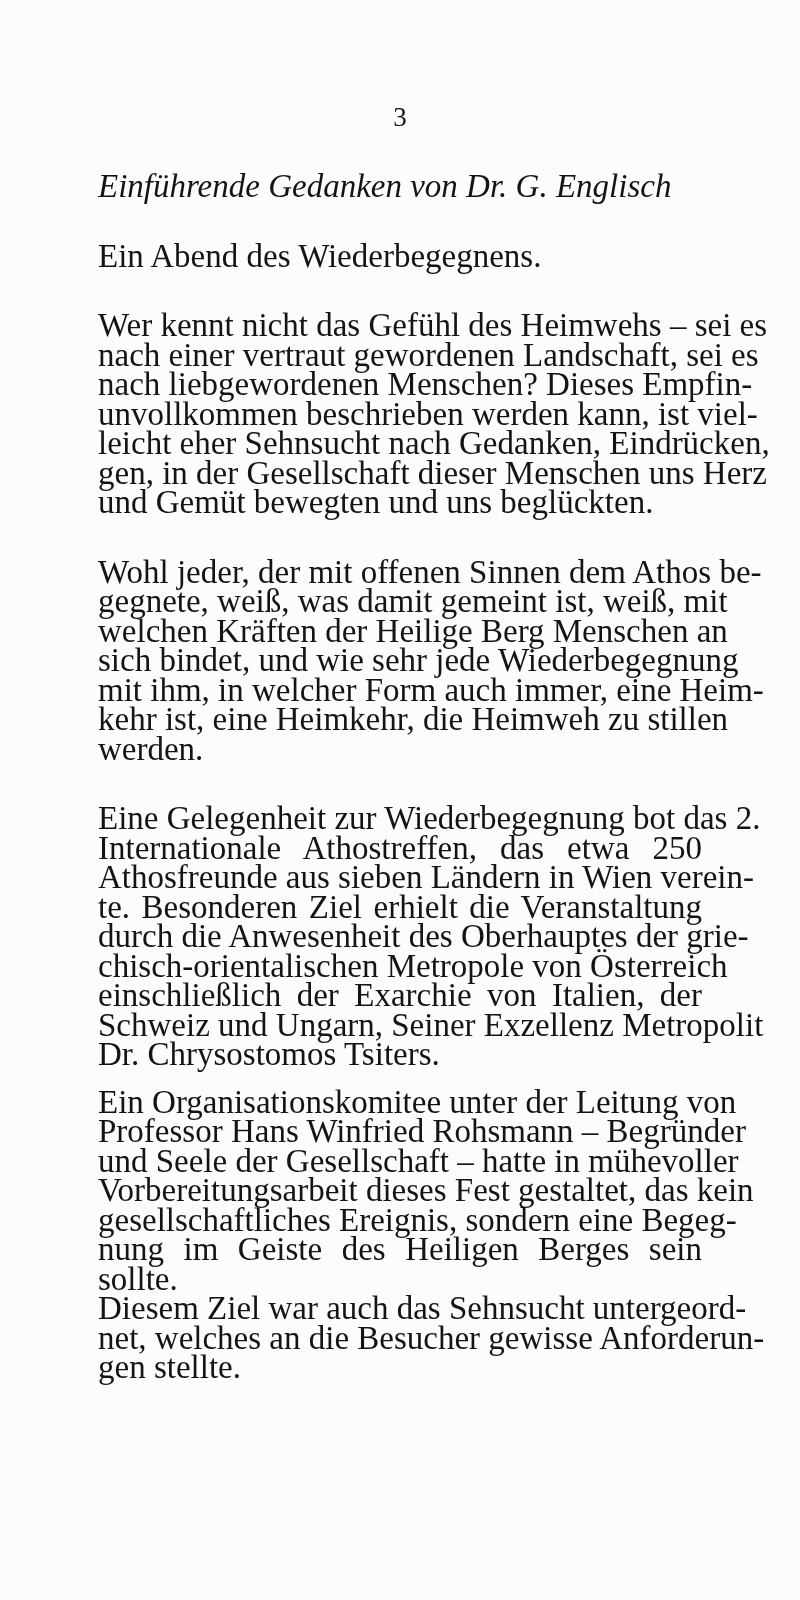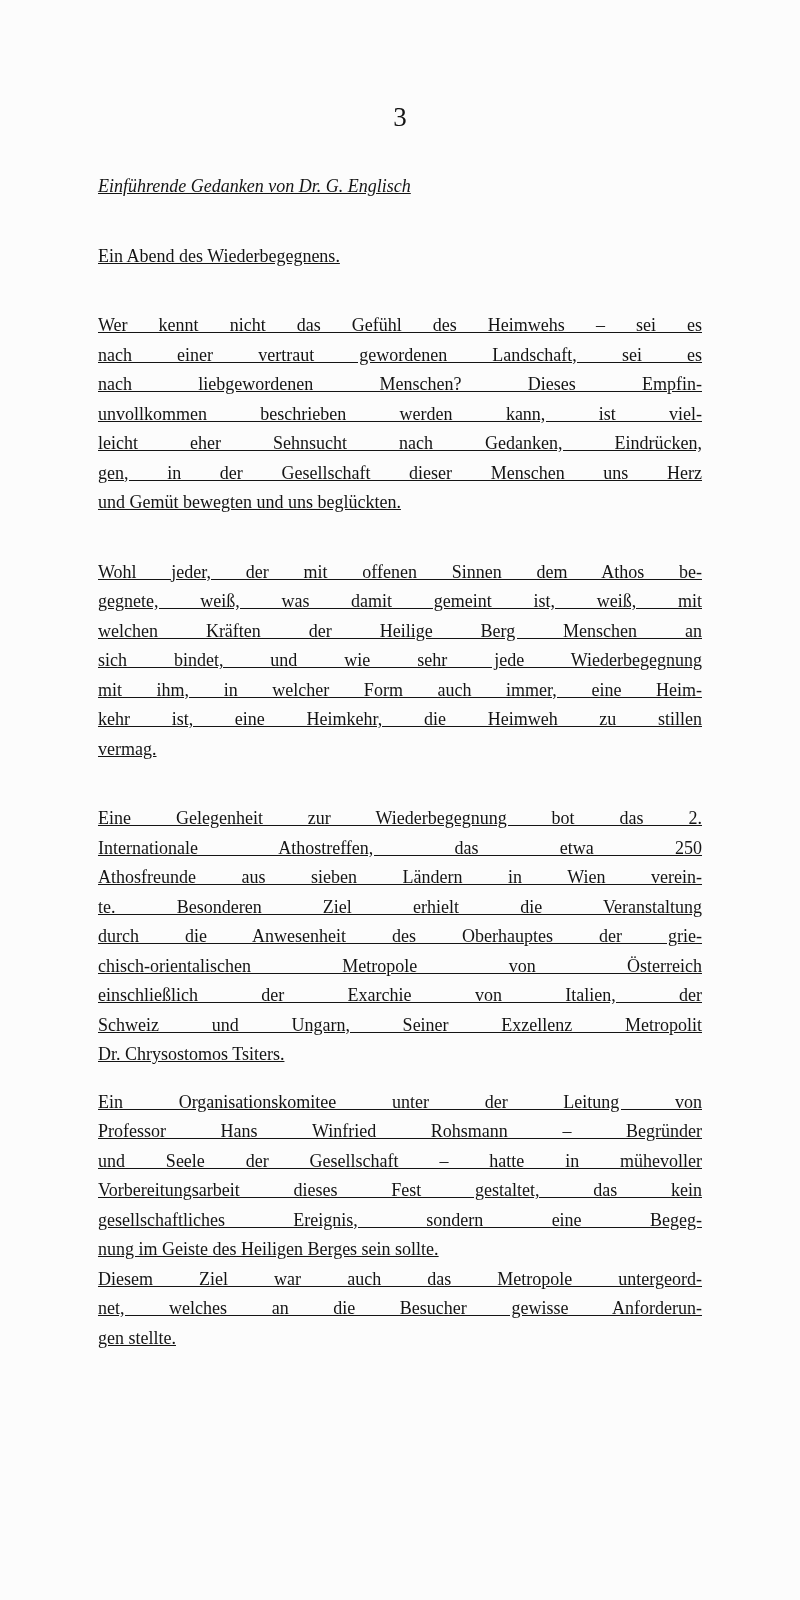--- a/index.html
+++ b/index.html
@@ -26,23 +26,22 @@
     width: 604px;
     text-align: center;
     font-size: 27px;
     line-height: 34px;
   }
   .content {
     position: absolute;
     top: 172px;
     left: 98px;
     width: 604px;
-    font-size: 18px;
+    font-size: 33px;
     line-height: 29.5px;
-    text-decoration: underline;
   }
   .heading {
     font-style: italic;
     margin: 0;
   }
   .paragraph {
     margin-top: 40px;
   }
   .paragraph.attached {
     margin-top: 0;
@@ -83,21 +82,21 @@
           <div class="tline">gen, in der Gesellschaft dieser Menschen uns Herz</div>
           <div class="tline last">und Gemüt bewegten und uns beglückten.</div>
         </div>
         <div class="paragraph">
           <div class="tline">Wohl jeder, der mit offenen Sinnen dem Athos be-</div>
           <div class="tline">gegnete, weiß, was damit gemeint ist, weiß, mit</div>
           <div class="tline">welchen Kräften der Heilige Berg Menschen an</div>
           <div class="tline">sich bindet, und wie sehr jede Wiederbegegnung</div>
           <div class="tline">mit ihm, in welcher Form auch immer, eine Heim-</div>
           <div class="tline">kehr ist, eine Heimkehr, die Heimweh zu stillen</div>
-          <div class="tline last">vermag.</div>
+          <div class="tline last">werden.</div>
         </div>
         <div class="paragraph">
           <div class="tline">Eine Gelegenheit zur Wiederbegegnung bot das 2.</div>
           <div class="tline">Internationale Athostreffen, das etwa 250</div>
           <div class="tline">Athosfreunde aus sieben Ländern in Wien verein-</div>
           <div class="tline">te. Besonderen Ziel erhielt die Veranstaltung</div>
           <div class="tline">durch die Anwesenheit des Oberhauptes der grie-</div>
           <div class="tline">chisch-orientalischen Metropole von Österreich</div>
           <div class="tline">einschließlich der Exarchie von Italien, der</div>
           <div class="tline">Schweiz und Ungarn, Seiner Exzellenz Metropolit</div>
@@ -105,19 +104,19 @@
         </div>
         <div class="paragraph">
           <div class="tline">Ein Organisationskomitee unter der Leitung von</div>
           <div class="tline">Professor Hans Winfried Rohsmann – Begründer</div>
           <div class="tline">und Seele der Gesellschaft – hatte in mühevoller</div>
           <div class="tline">Vorbereitungsarbeit dieses Fest gestaltet, das kein</div>
           <div class="tline">gesellschaftliches Ereignis, sondern eine Begeg-</div>
           <div class="tline last">nung im Geiste des Heiligen Berges sein sollte.</div>
         </div>
         <div class="paragraph attached">
-          <div class="tline">Diesem Ziel war auch das Metropole untergeord-</div>
+          <div class="tline">Diesem Ziel war auch das Sehnsucht untergeord-</div>
           <div class="tline">net, welches an die Besucher gewisse Anforderun-</div>
           <div class="tline last">gen stellte.</div>
         </div>
       </div>
   </div>
 </div>
 
 </body></html>

